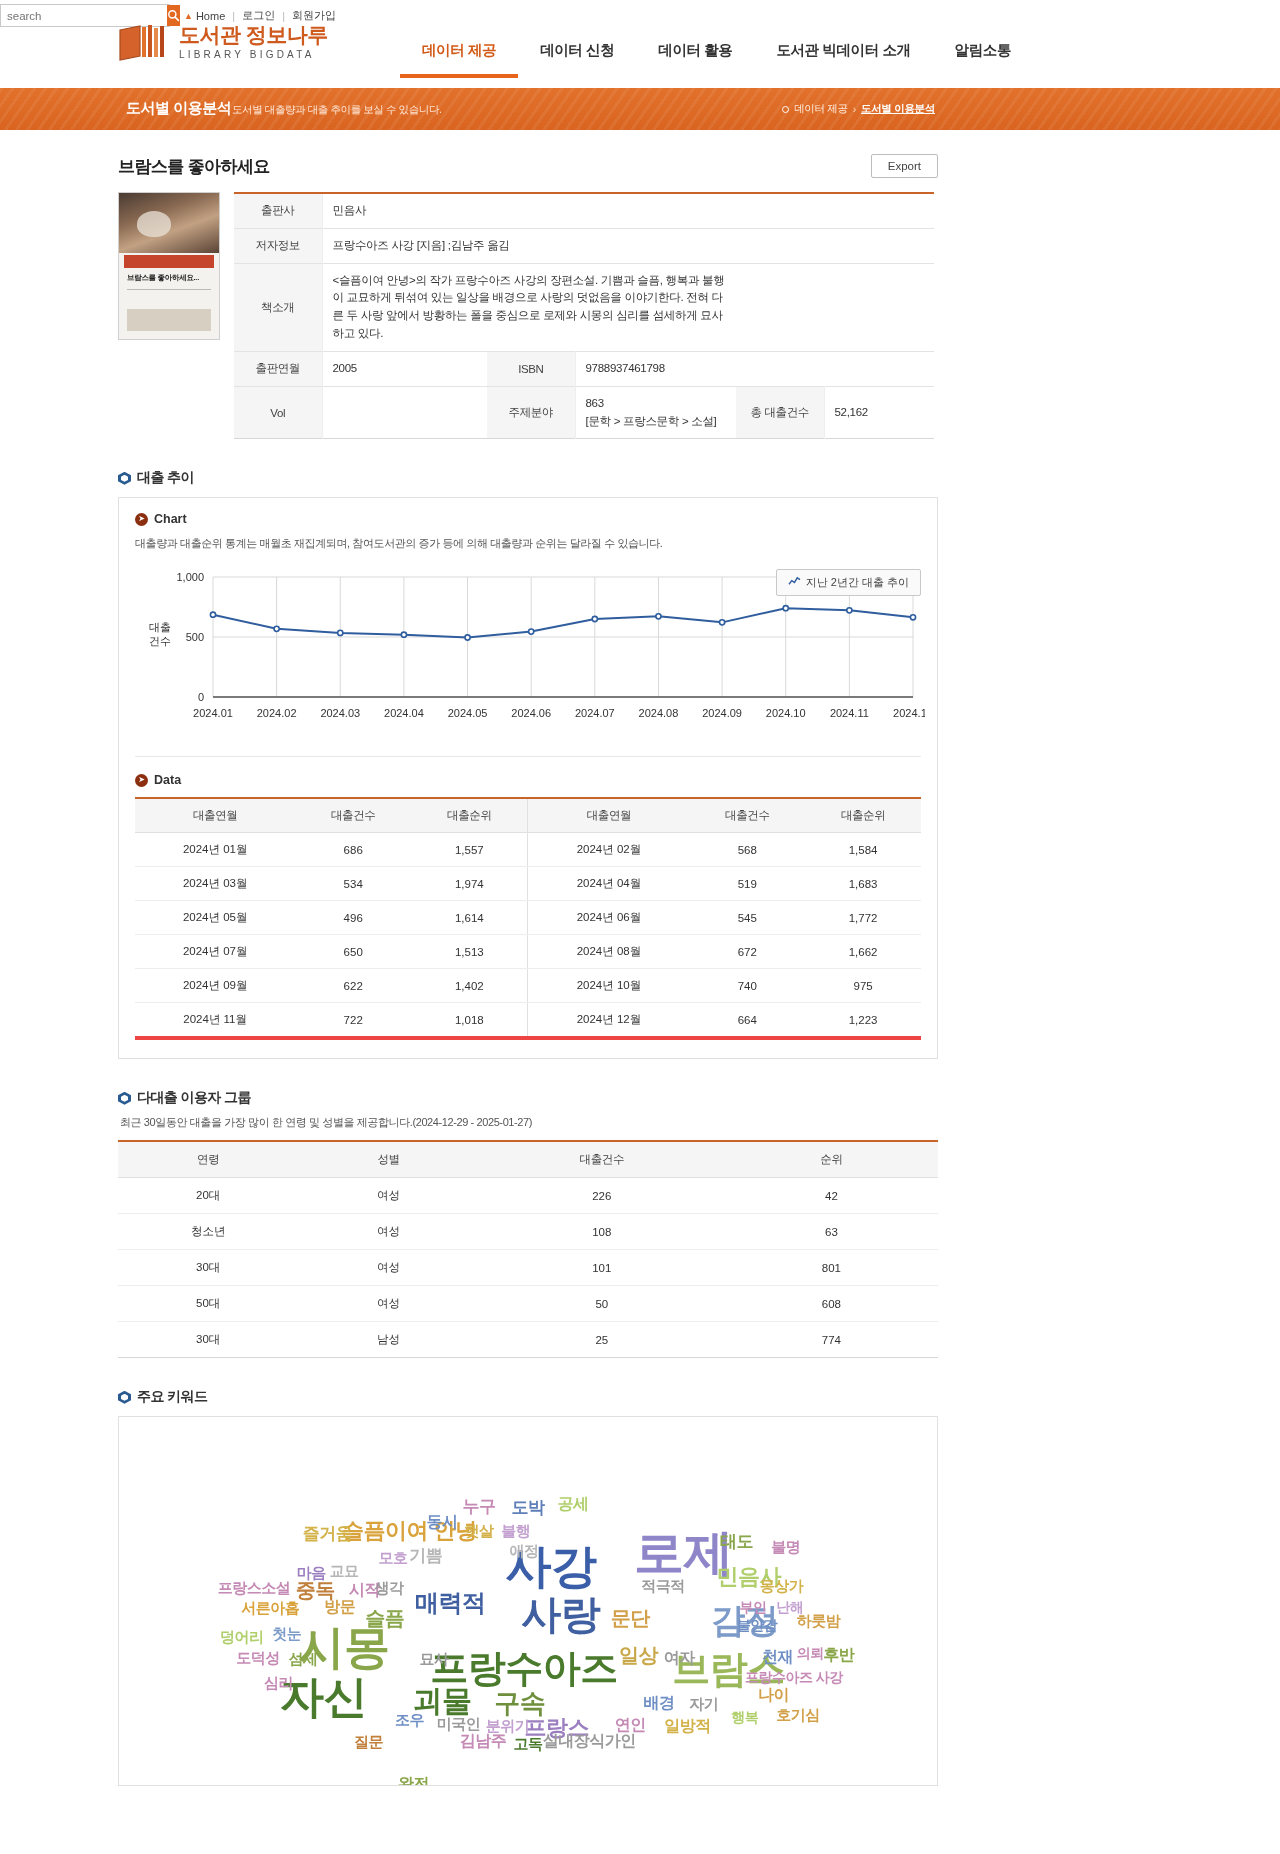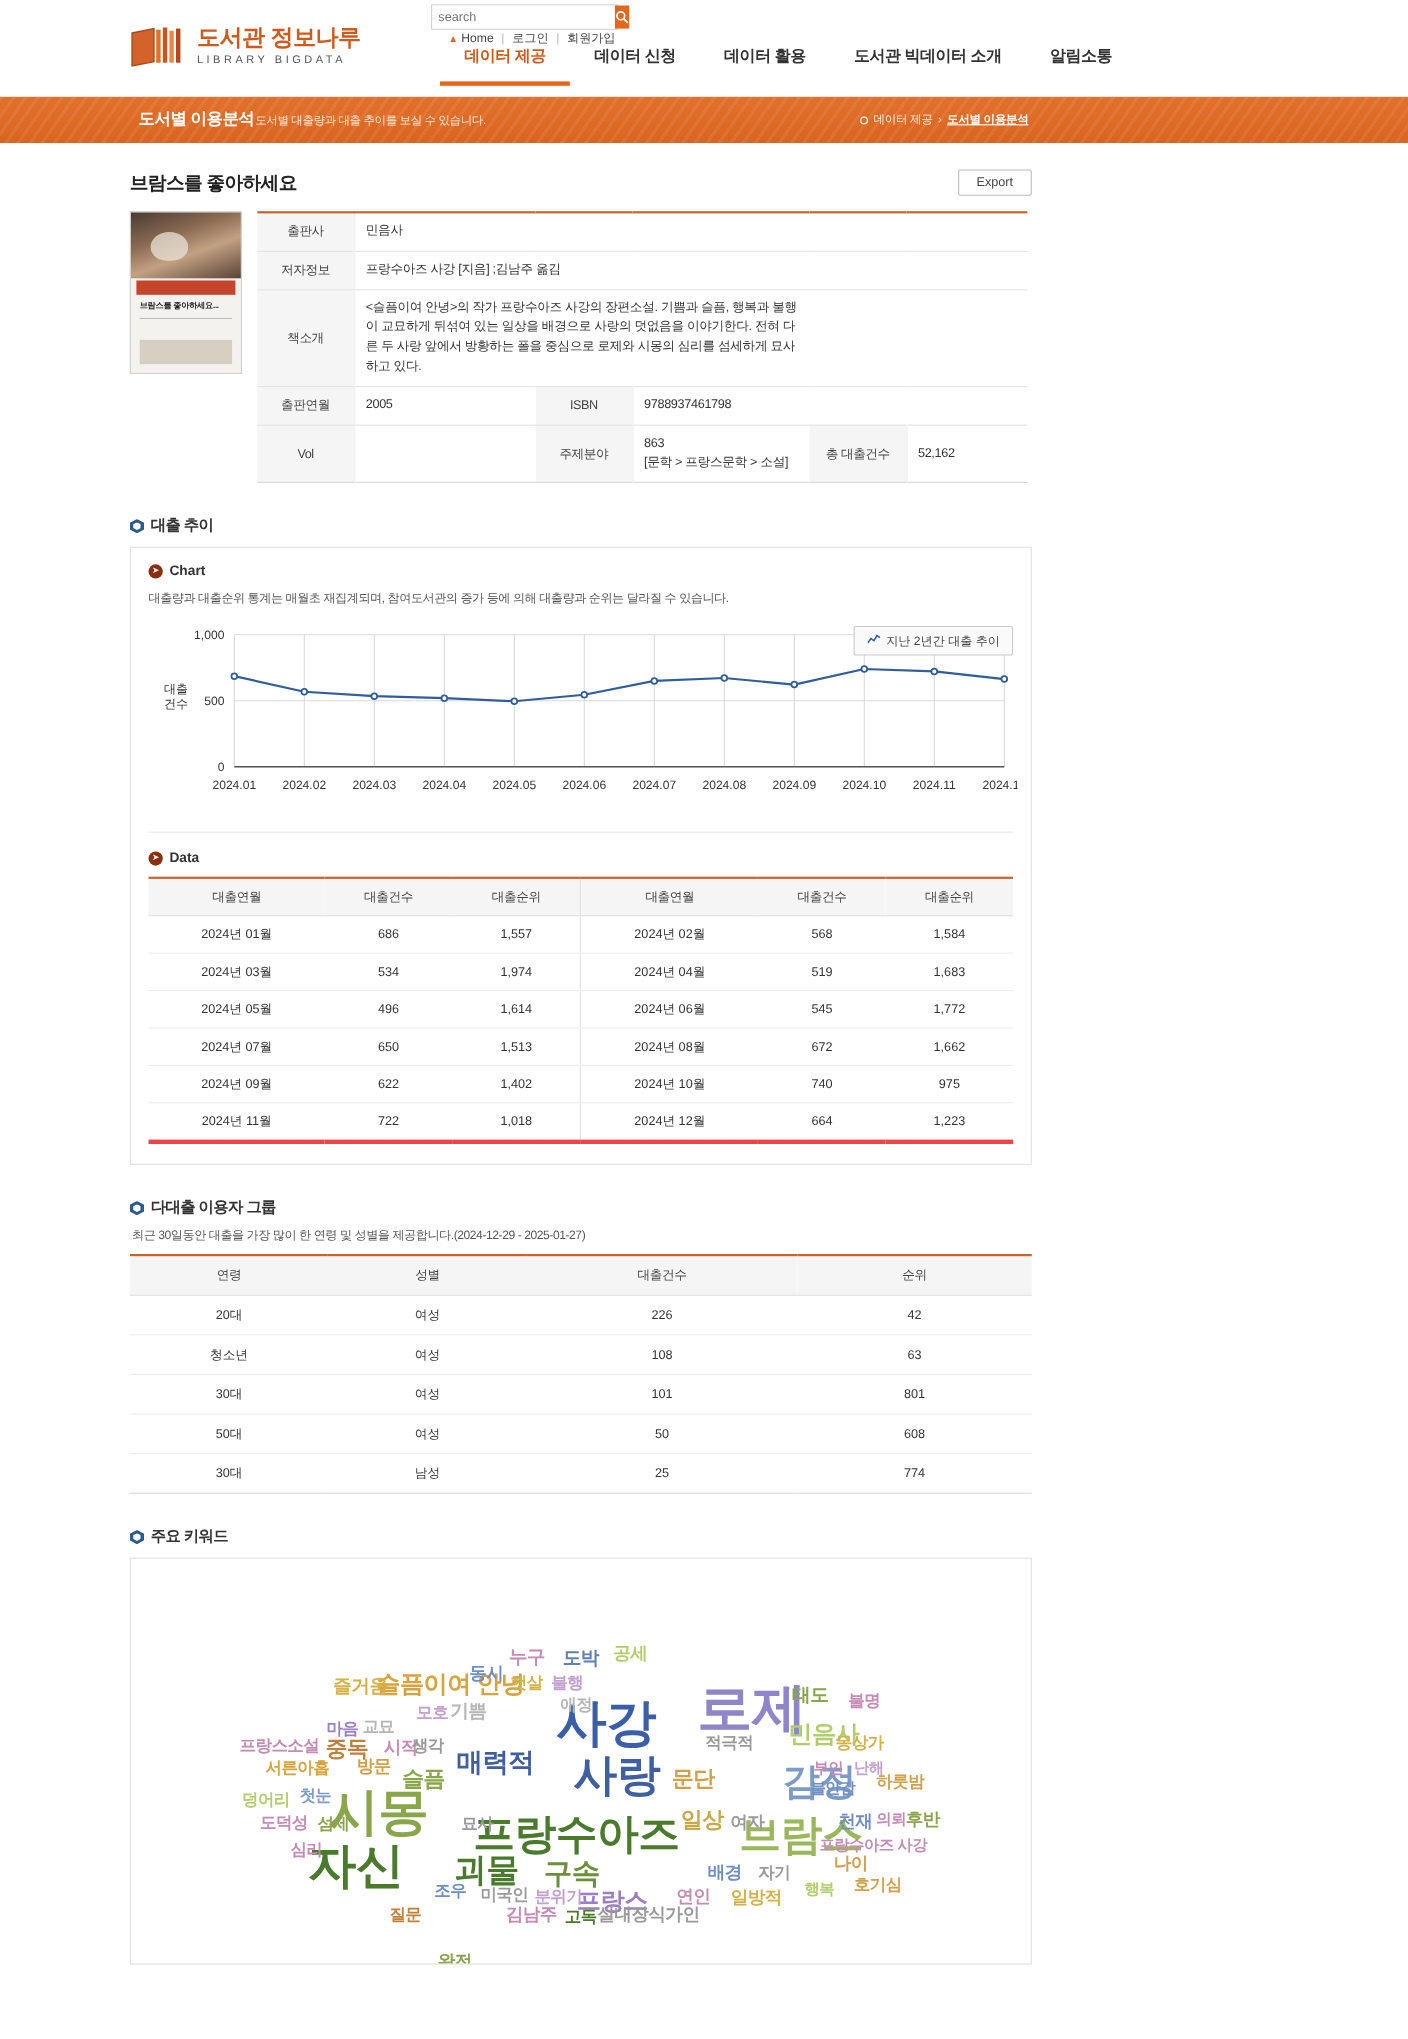--- a/index.html
+++ b/index.html
@@ -12,24 +12,23 @@
   }
   body { width: 1280px; }
 
   .page { width: 1280px; margin: 0 auto; position: relative; }
 
   
   .header { position: relative; height: 88px; background: #fff; }
 
   .utility {
     position: absolute; top: 4px; left: 0; right: 0;
-    display: flex; justify-content: flex-end; align-items: center;
+    display: flex; align-items: center;
     padding-right: 327px;
     gap: 0;
-    flex-direction: column;
   }
   .search-box {
     display: flex; align-items: stretch;
     border: 1px solid #c9c9c9; height: 23px; width: 170px;
     background: #fff;
   }
   .search-input {
     border: 0; outline: none; flex: 1; padding: 0 6px;
     font-size: 11.5px; color: #555;
     font-family: "Liberation Sans", sans-serif;

